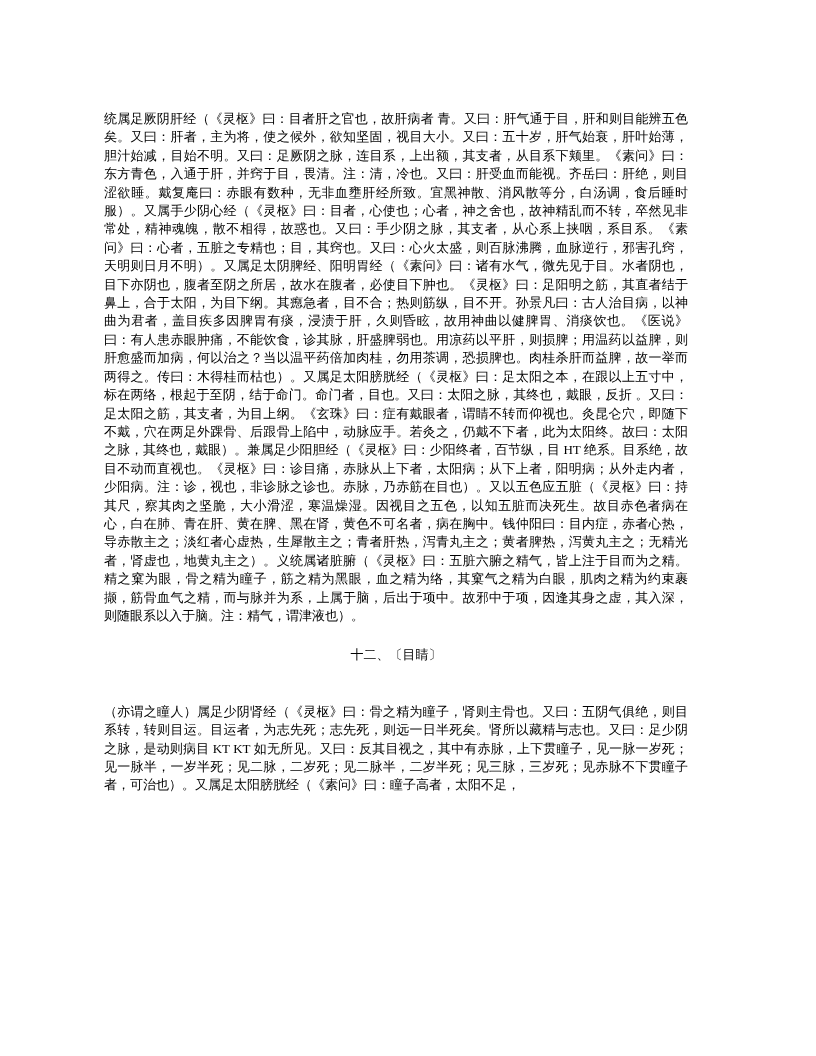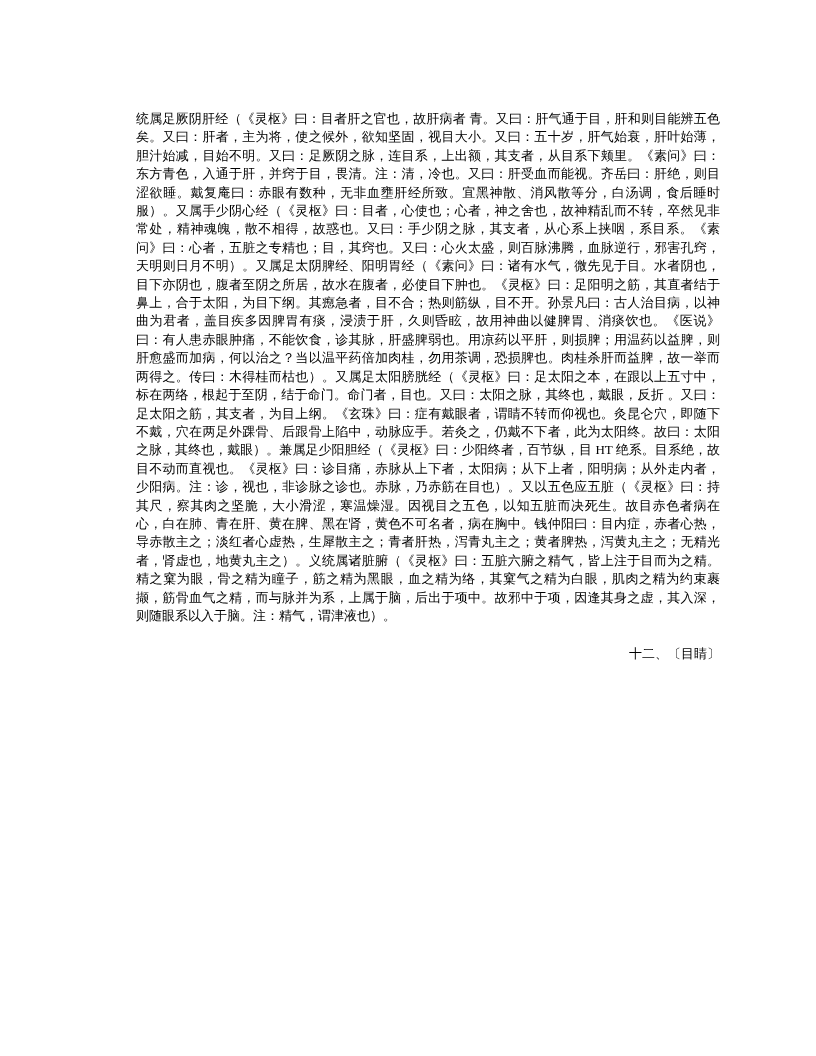--- a/index.html
+++ b/index.html
@@ -9,47 +9,47 @@
   }
   .page {
     position: relative;
     width: 816px;
     height: 1056px;
     background: #ffffff;
     overflow: hidden;
   }
   .doc {
     position: absolute;
-    left: 136px;
+    left: 104px;
     top: 110px;
     width: 584px;
     color: #000000;
     font-family: "Liberation Serif", "DejaVu Serif", serif;
     font-size: 13px;
     line-height: 18.4px;
     text-align: justify;
   }
   .doc p {
     margin: 0;
     word-break: break-all;
   }
   .heading {
-    text-align: right;
-    font-family: Liberation Mono, monospace;
+    text-align: center;
   }
   .mt-1 { margin-top: 21px !important; }
   .mt-2 { margin-top: 36px !important; }
   .mt-3 { margin-top: 42px !important; }
   .mt-4 { margin-top: 38px !important; }
 </style>
 </head>
 <body>
 
 <div class="page">
   <div class="doc">
     <p>统属足厥阴肝经（《灵枢》曰：目者肝之官也，故肝病者 青。又曰：肝气通于目，肝和则目能辨五色矣。又曰：肝者，主为将，使之候外，欲知坚固，视目大小。又曰：五十岁，肝气始衰，肝叶始薄，胆汁始减，目始不明。又曰：足厥阴之脉，连目系，上出额，其支者，从目系下颊里。《素问》曰：东方青色，入通于肝，并窍于目，畏清。注：清，冷也。又曰：肝受血而能视。齐岳曰：肝绝，则目涩欲睡。戴复庵曰：赤眼有数种，无非血壅肝经所致。宜黑神散、消风散等分，白汤调，食后睡时服）。又属手少阴心经（《灵枢》曰：目者，心使也；心者，神之舍也，故神精乱而不转，卒然见非常处，精神魂魄，散不相得，故惑也。又曰：手少阴之脉，其支者，从心系上挟咽，系目系。《素问》曰：心者，五脏之专精也；目，其窍也。又曰：心火太盛，则百脉沸腾，血脉逆行，邪害孔窍，天明则日月不明）。又属足太阴脾经、阳明胃经（《素问》曰：诸有水气，微先见于目。水者阴也，目下亦阴也，腹者至阴之所居，故水在腹者，必使目下肿也。《灵枢》曰：足阳明之筋，其直者结于鼻上，合于太阳，为目下纲。其瘛急者，目不合；热则筋纵，目不开。孙景凡曰：古人治目病，以神曲为君者，盖目疾多因脾胃有痰，浸渍于肝，久则昏眩，故用神曲以健脾胃、消痰饮也。《医说》曰：有人患赤眼肿痛，不能饮食，诊其脉，肝盛脾弱也。用凉药以平肝，则损脾；用温药以益脾，则肝愈盛而加病，何以治之？当以温平药倍加肉桂，勿用茶调，恐损脾也。肉桂杀肝而益脾，故一举而两得之。传曰：木得桂而枯也）。又属足太阳膀胱经（《灵枢》曰：足太阳之本，在跟以上五寸中，标在两络，根起于至阴，结于命门。命门者，目也。又曰：太阳之脉，其终也，戴眼，反折 。又曰：足太阳之筋，其支者，为目上纲。《玄珠》曰：症有戴眼者，谓睛不转而仰视也。灸昆仑穴，即随下不戴，穴在两足外踝骨、后跟骨上陷中，动脉应手。若灸之，仍戴不下者，此为太阳终。故曰：太阳之脉，其终也，戴眼）。兼属足少阳胆经（《灵枢》曰：少阳终者，百节纵，目 HT 绝系。目系绝，故目不动而直视也。《灵枢》曰：诊目痛，赤脉从上下者，太阳病；从下上者，阳明病；从外走内者，少阳病。注：诊，视也，非诊脉之诊也。赤脉，乃赤筋在目也）。又以五色应五脏（《灵枢》曰：持其尺，察其肉之坚脆，大小滑涩，寒温燥湿。因视目之五色，以知五脏而决死生。故目赤色者病在心，白在肺、青在肝、黄在脾、黑在肾，黄色不可名者，病在胸中。钱仲阳曰：目内症，赤者心热，导赤散主之；淡红者心虚热，生犀散主之；青者肝热，泻青丸主之；黄者脾热，泻黄丸主之；无精光者，肾虚也，地黄丸主之）。义统属诸脏腑（《灵枢》曰：五脏六腑之精气，皆上注于目而为之精。精之窠为眼，骨之精为瞳子，筋之精为黑眼，血之精为络，其窠气之精为白眼，肌肉之精为约束裹撷，筋骨血气之精，而与脉并为系，上属于脑，后出于项中。故邪中于项，因逢其身之虚，其入深，则随眼系以入于脑。注：精气，谓津液也）。</p>
 
     <p class="heading mt-1">十二、〔目睛〕</p>
 
 
 
+    <p class="mt-4">（亦谓之瞳人）属足少阴肾经（《灵枢》曰：骨之精为瞳子，肾则主骨也。又曰：五阴气俱绝，则目系转，转则目运。目运者，为志先死；志先死，则远一日半死矣。肾所以藏精与志也。又曰：足少阴之脉，是动则病目 KT KT 如无所见。又曰：反其目视之，其中有赤脉，上下贯瞳子，见一脉一岁死；见一脉半，一岁半死；见二脉，二岁死；见二脉半，二岁半死；见三脉，三岁死；见赤脉不下贯瞳子者，可治也）。又属足太阳膀胱经（《素问》曰：瞳子高者，太阳不足，</p>
   </div>
 </div>
 
 </body></html>

